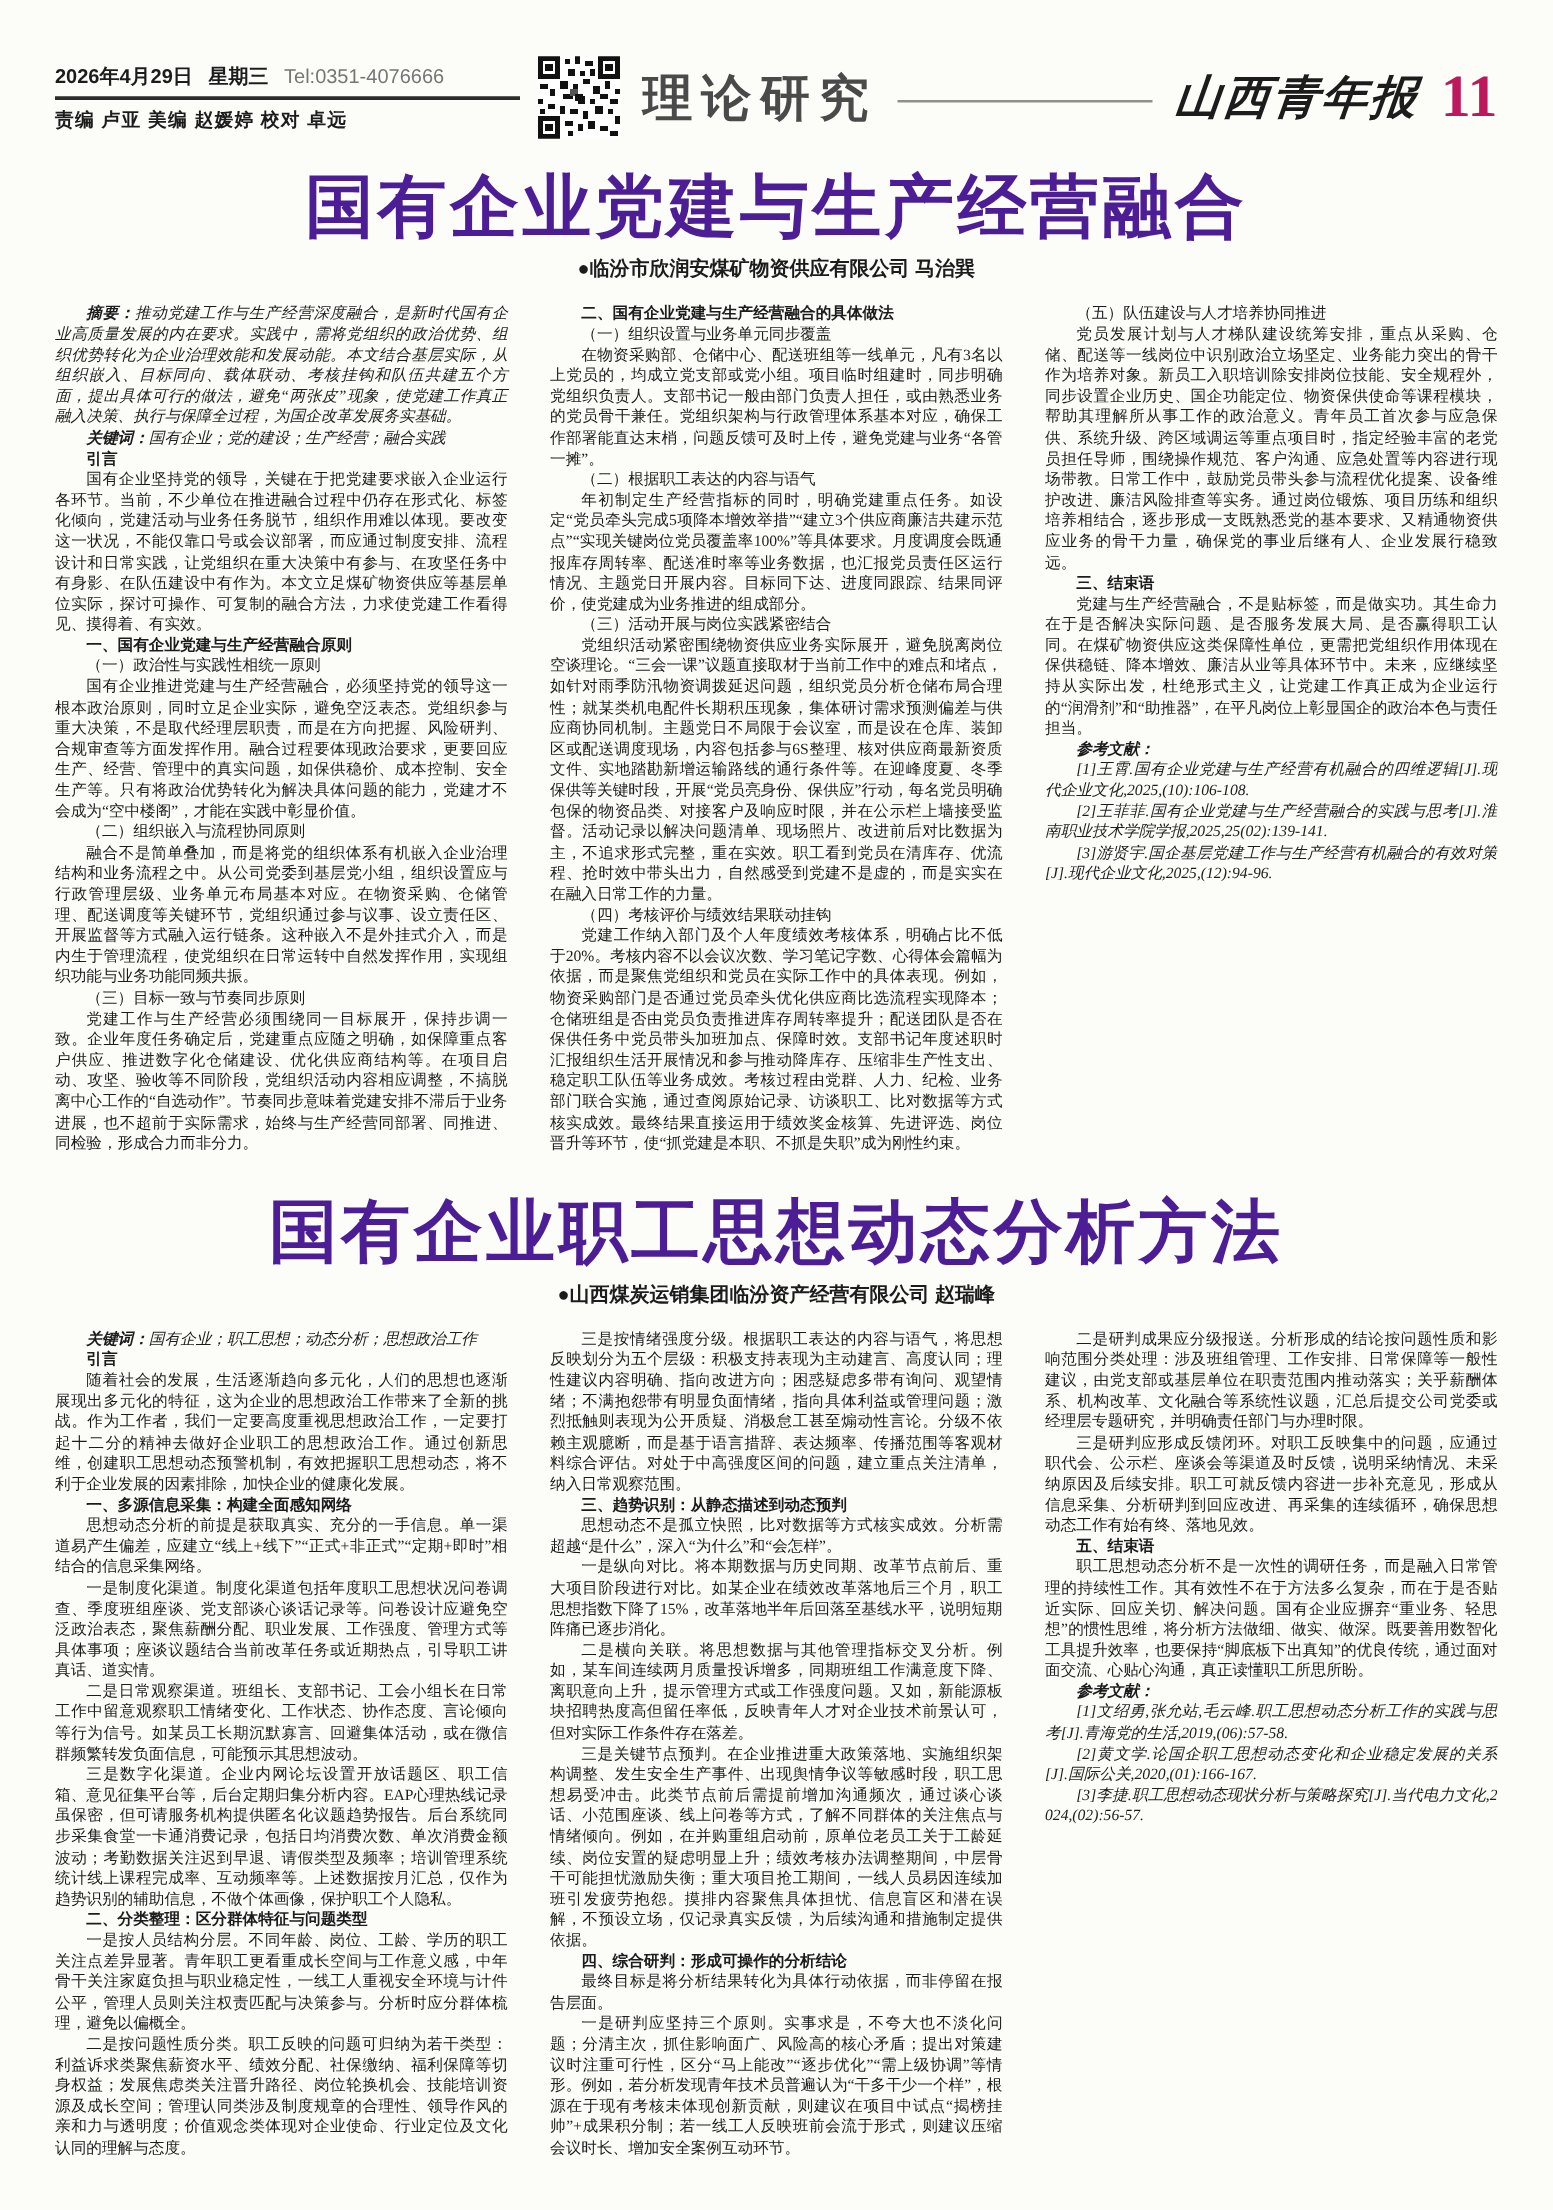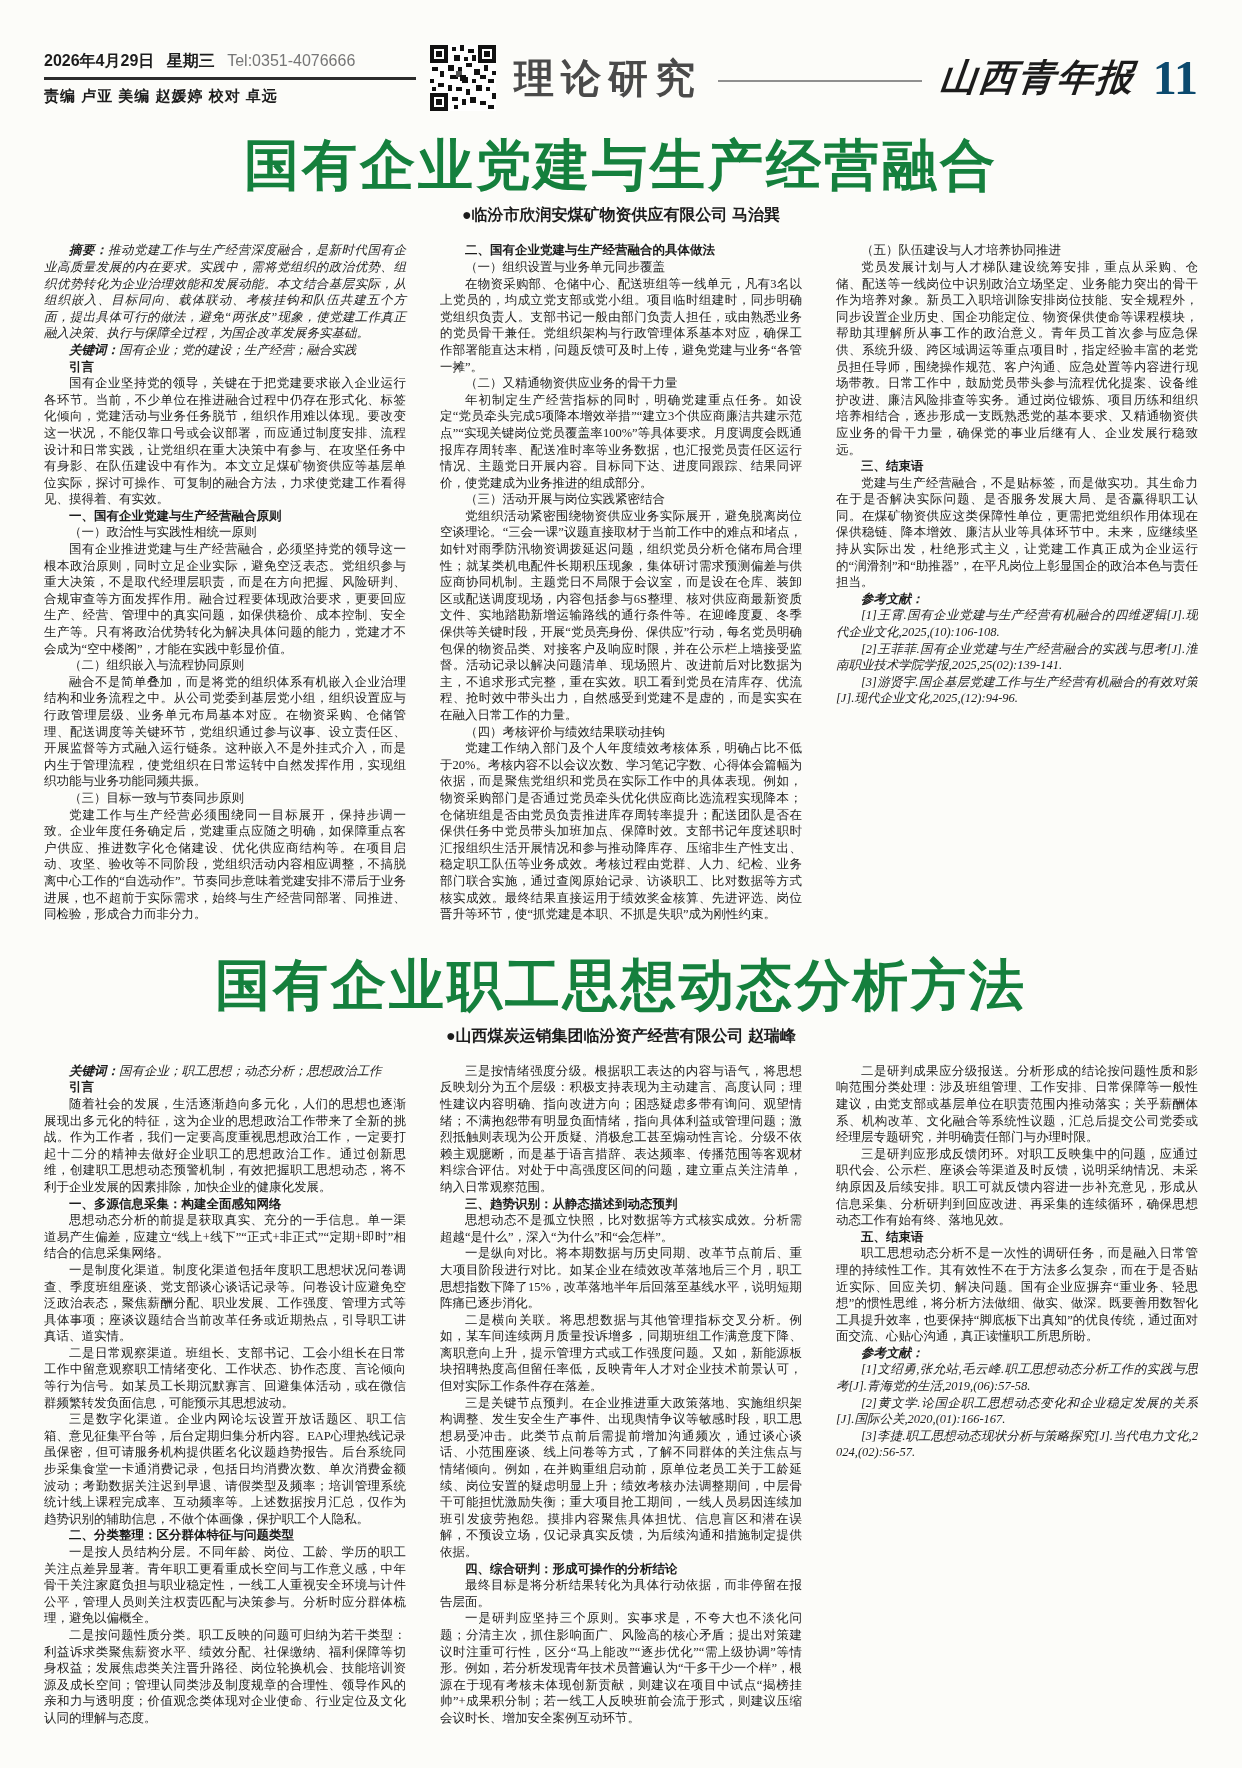--- a/index.html
+++ b/index.html
@@ -12,25 +12,25 @@
   .hdr{display:flex;align-items:center;gap:14px;height:80px;}
   .hdr-left{width:372px;flex:0 0 auto;font-family:"Liberation Sans","DejaVu Sans",sans-serif;}
   .hdr-row1{font-size:16px;font-weight:bold;white-space:nowrap;}
   .hdr-tel{color:#767676;font-weight:normal;margin-left:8px;}
   .hdr-rule{border-bottom:3px solid #2b2b2b;margin:5px 0 7px;}
   .hdr-row2{font-size:15px;font-weight:bold;letter-spacing:1px;}
   .qr{width:66px;height:66px;flex:0 0 auto;}
   .section-title{font-size:40px;font-weight:bold;color:#4a4a4a;letter-spacing:7px;white-space:nowrap;margin-left:4px;}
   .hdr-line{flex:1;border-top:2px solid #8f8f8f;height:0;margin:6px 4px 0 2px;}
   .masthead{font-size:37px;font-weight:bold;font-style:italic;white-space:nowrap;transform:skewX(-6deg);letter-spacing:2px;}
-  .page-num{font-size:48px;font-weight:bold;color:#0c4a6e;line-height:1;margin-left:4px;}
+  .page-num{font-size:48px;font-weight:bold;color:#be185d;line-height:1;margin-left:4px;}
   
   .article-title{
     font-size:55px;font-weight:900;text-align:center;letter-spacing:3px;
-    margin:18px 0 10px;line-height:1.08;color:#15803d;
+    margin:18px 0 10px;line-height:1.08;color:#4c1d95;
   }
   .article:nth-of-type(2) .article-title{margin-top:30px;}
   .byline{
     text-align:center;font-weight:bold;font-size:16px;margin:0 0 16px;
     font-family:"Liberation Sans","DejaVu Sans",sans-serif;
   }
   .article-body{
     column-count:3;column-gap:34px;column-fill:auto;height:684px;
     overflow:hidden;text-align:justify;font-size:12.5px;line-height:16.6px;
   }
@@ -125,21 +125,21 @@
         <p class="para h1">一、国有企业党建与生产经营融合原则</p>
         <p class="para h2">（一）政治性与实践性相统一原则</p>
         <p class="para body">国有企业推进党建与生产经营融合，必须坚持党的领导这一根本政治原则，同时立足企业实际，避免空泛表态。党组织参与重大决策，不是取代经理层职责，而是在方向把握、风险研判、合规审查等方面发挥作用。融合过程要体现政治要求，更要回应生产、经营、管理中的真实问题，如保供稳价、成本控制、安全生产等。只有将政治优势转化为解决具体问题的能力，党建才不会成为“空中楼阁”，才能在实践中彰显价值。</p>
         <p class="para h2">（二）组织嵌入与流程协同原则</p>
         <p class="para body">融合不是简单叠加，而是将党的组织体系有机嵌入企业治理结构和业务流程之中。从公司党委到基层党小组，组织设置应与行政管理层级、业务单元布局基本对应。在物资采购、仓储管理、配送调度等关键环节，党组织通过参与议事、设立责任区、开展监督等方式融入运行链条。这种嵌入不是外挂式介入，而是内生于管理流程，使党组织在日常运转中自然发挥作用，实现组织功能与业务功能同频共振。</p>
         <p class="para h2">（三）目标一致与节奏同步原则</p>
         <p class="para body">党建工作与生产经营必须围绕同一目标展开，保持步调一致。企业年度任务确定后，党建重点应随之明确，如保障重点客户供应、推进数字化仓储建设、优化供应商结构等。在项目启动、攻坚、验收等不同阶段，党组织活动内容相应调整，不搞脱离中心工作的“自选动作”。节奏同步意味着党建安排不滞后于业务进展，也不超前于实际需求，始终与生产经营同部署、同推进、同检验，形成合力而非分力。</p>
         <p class="para h1">二、国有企业党建与生产经营融合的具体做法</p>
         <p class="para h2">（一）组织设置与业务单元同步覆盖</p>
         <p class="para body">在物资采购部、仓储中心、配送班组等一线单元，凡有3名以上党员的，均成立党支部或党小组。项目临时组建时，同步明确党组织负责人。支部书记一般由部门负责人担任，或由熟悉业务的党员骨干兼任。党组织架构与行政管理体系基本对应，确保工作部署能直达末梢，问题反馈可及时上传，避免党建与业务“各管一摊”。</p>
-        <p class="para h2">（二）又精通物资供应业务的骨干力量</p>
+        <p class="para h2">（二）根据职工表达的内容与语气</p>
         <p class="para body">年初制定生产经营指标的同时，明确党建重点任务。如设定“党员牵头完成5项降本增效举措”“建立3个供应商廉洁共建示范点”“实现关键岗位党员覆盖率100%”等具体要求。月度调度会既通报库存周转率、配送准时率等业务数据，也汇报党员责任区运行情况、主题党日开展内容。目标同下达、进度同跟踪、结果同评价，使党建成为业务推进的组成部分。</p>
         <p class="para h2">（三）活动开展与岗位实践紧密结合</p>
         <p class="para body">党组织活动紧密围绕物资供应业务实际展开，避免脱离岗位空谈理论。“三会一课”议题直接取材于当前工作中的难点和堵点，如针对雨季防汛物资调拨延迟问题，组织党员分析仓储布局合理性；就某类机电配件长期积压现象，集体研讨需求预测偏差与供应商协同机制。主题党日不局限于会议室，而是设在仓库、装卸区或配送调度现场，内容包括参与6S整理、核对供应商最新资质文件、实地踏勘新增运输路线的通行条件等。在迎峰度夏、冬季保供等关键时段，开展“党员亮身份、保供应”行动，每名党员明确包保的物资品类、对接客户及响应时限，并在公示栏上墙接受监督。活动记录以解决问题清单、现场照片、改进前后对比数据为主，不追求形式完整，重在实效。职工看到党员在清库存、优流程、抢时效中带头出力，自然感受到党建不是虚的，而是实实在在融入日常工作的力量。</p>
         <p class="para h2">（四）考核评价与绩效结果联动挂钩</p>
         <p class="para body">党建工作纳入部门及个人年度绩效考核体系，明确占比不低于20%。考核内容不以会议次数、学习笔记字数、心得体会篇幅为依据，而是聚焦党组织和党员在实际工作中的具体表现。例如，物资采购部门是否通过党员牵头优化供应商比选流程实现降本；仓储班组是否由党员负责推进库存周转率提升；配送团队是否在保供任务中党员带头加班加点、保障时效。支部书记年度述职时汇报组织生活开展情况和参与推动降库存、压缩非生产性支出、稳定职工队伍等业务成效。考核过程由党群、人力、纪检、业务部门联合实施，通过查阅原始记录、访谈职工、比对数据等方式核实成效。最终结果直接运用于绩效奖金核算、先进评选、岗位晋升等环节，使“抓党建是本职、不抓是失职”成为刚性约束。</p>
         <p class="para h2">（五）队伍建设与人才培养协同推进</p>
         <p class="para body">党员发展计划与人才梯队建设统筹安排，重点从采购、仓储、配送等一线岗位中识别政治立场坚定、业务能力突出的骨干作为培养对象。新员工入职培训除安排岗位技能、安全规程外，同步设置企业历史、国企功能定位、物资保供使命等课程模块，帮助其理解所从事工作的政治意义。青年员工首次参与应急保供、系统升级、跨区域调运等重点项目时，指定经验丰富的老党员担任导师，围绕操作规范、客户沟通、应急处置等内容进行现场带教。日常工作中，鼓励党员带头参与流程优化提案、设备维护改进、廉洁风险排查等实务。通过岗位锻炼、项目历练和组织培养相结合，逐步形成一支既熟悉党的基本要求、又精通物资供应业务的骨干力量，确保党的事业后继有人、企业发展行稳致远。</p>
         <p class="para h1">三、结束语</p>
         <p class="para body">党建与生产经营融合，不是贴标签，而是做实功。其生命力在于是否解决实际问题、是否服务发展大局、是否赢得职工认同。在煤矿物资供应这类保障性单位，更需把党组织作用体现在保供稳链、降本增效、廉洁从业等具体环节中。未来，应继续坚持从实际出发，杜绝形式主义，让党建工作真正成为企业运行的“润滑剂”和“助推器”，在平凡岗位上彰显国企的政治本色与责任担当。</p>
         <p class="para refhead">参考文献：</p>

